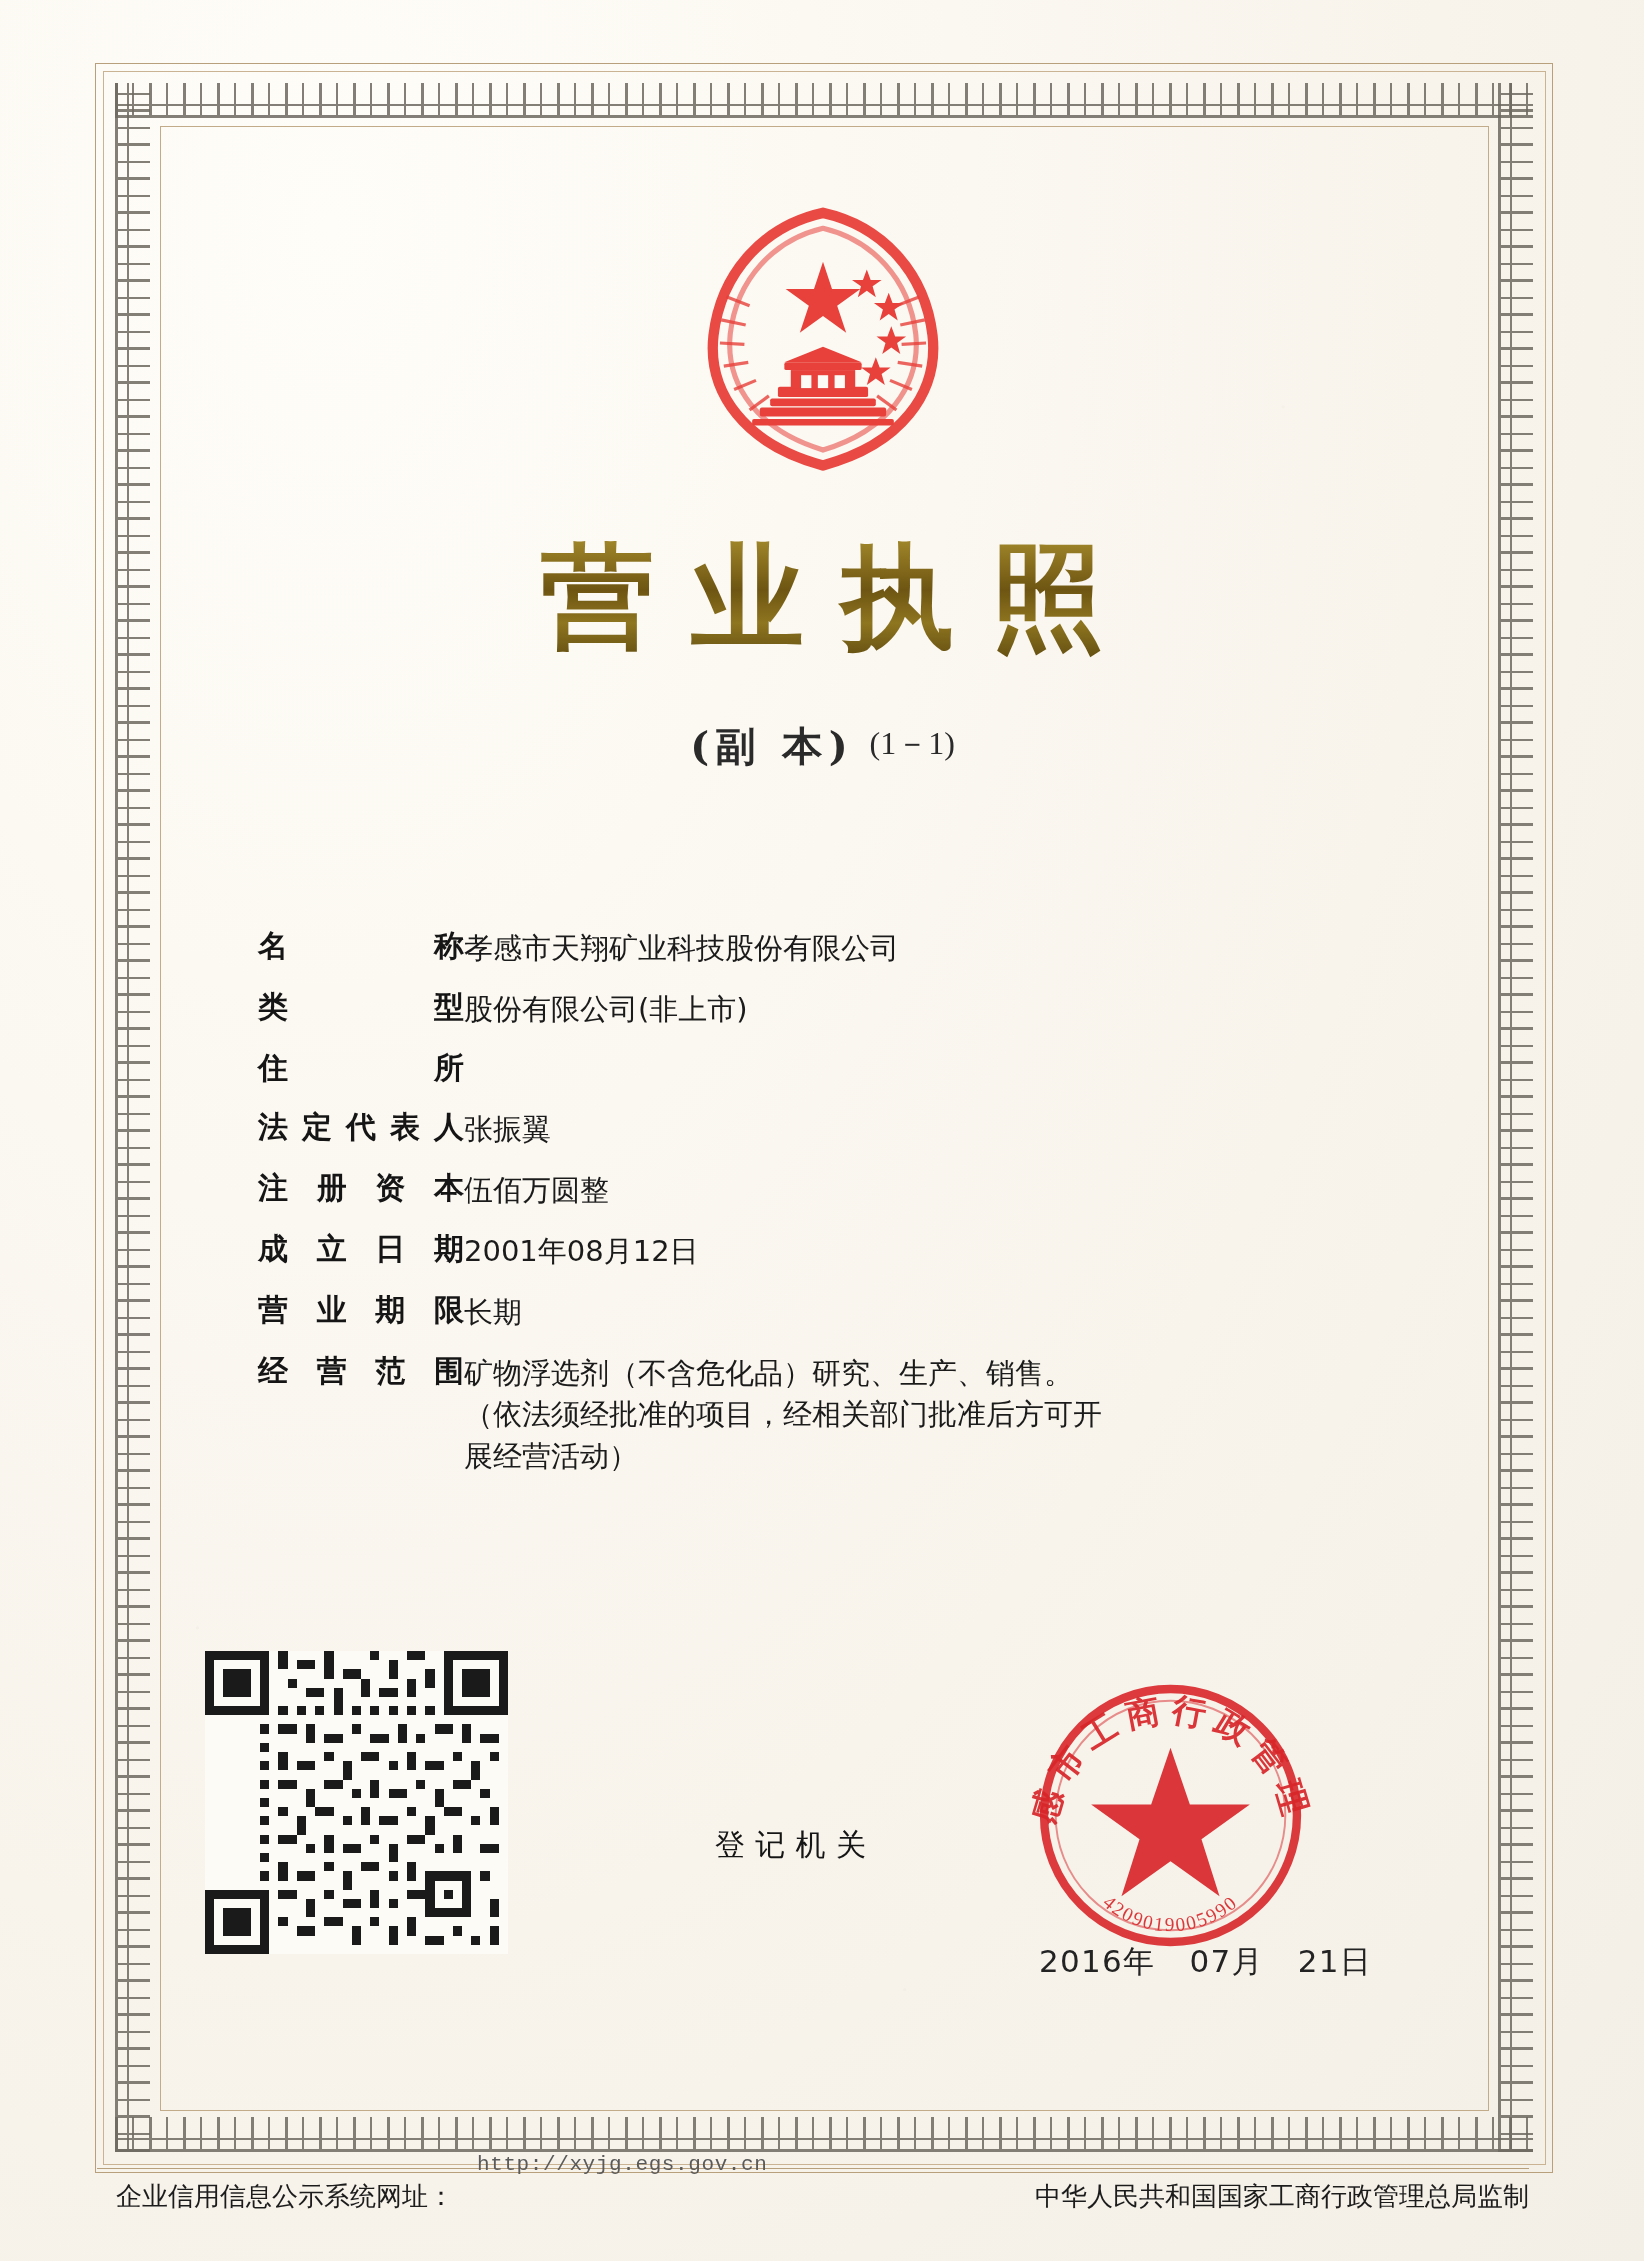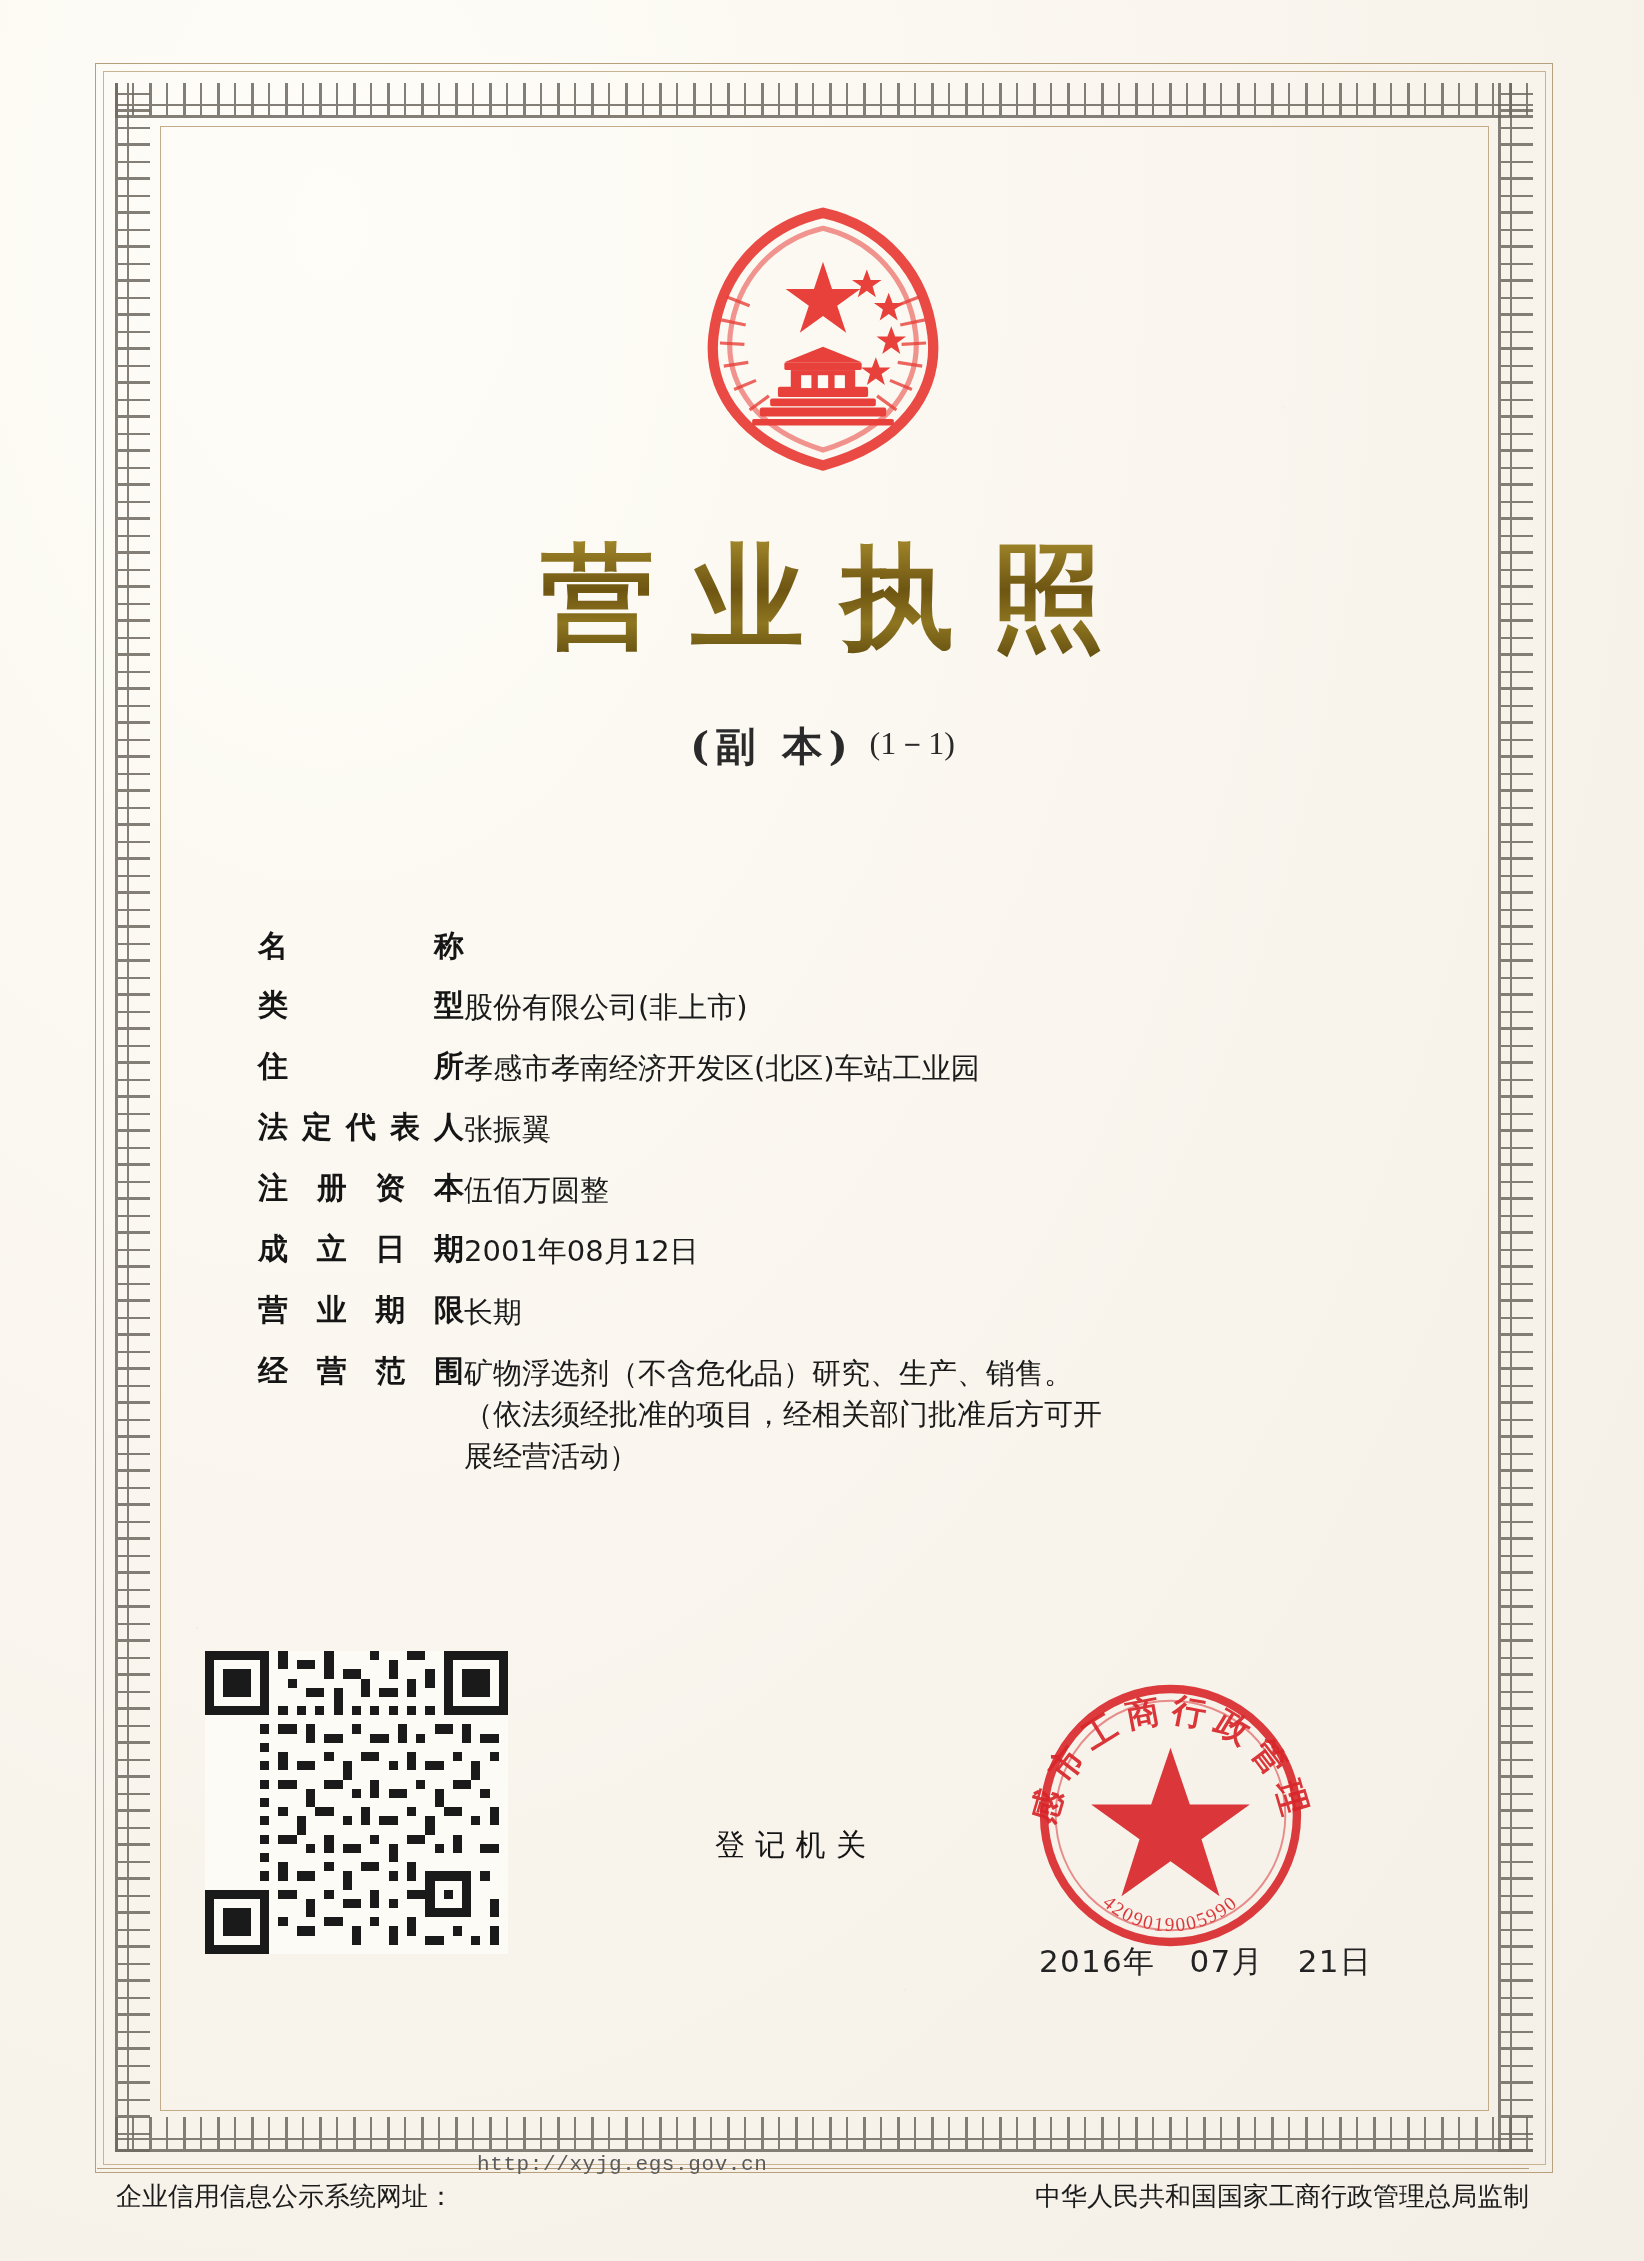--- a/index.html
+++ b/index.html
@@ -387,36 +387,36 @@
   </div>
 
 
   <div class="fields">
 
     <div class="field">
       <div class="f-label">
           <span>名</span>
           <span>称</span>
         </div>
+      <div class="f-value">孝感市天翔矿业科技股份有限公司</div>
     </div>
 
     <div class="field">
       <div class="f-label">
           <span>类</span>
           <span>型</span>
         </div>
       <div class="f-value">股份有限公司(非上市)</div>
     </div>
 
     <div class="field">
       <div class="f-label">
           <span>住</span>
           <span>所</span>
         </div>
-      <div class="f-value">孝感市孝南经济开发区(北区)车站工业园</div>
     </div>
 
     <div class="field">
       <div class="f-label">
           <span>法</span>
           <span>定</span>
           <span>代</span>
           <span>表</span>
           <span>人</span>
         </div>

